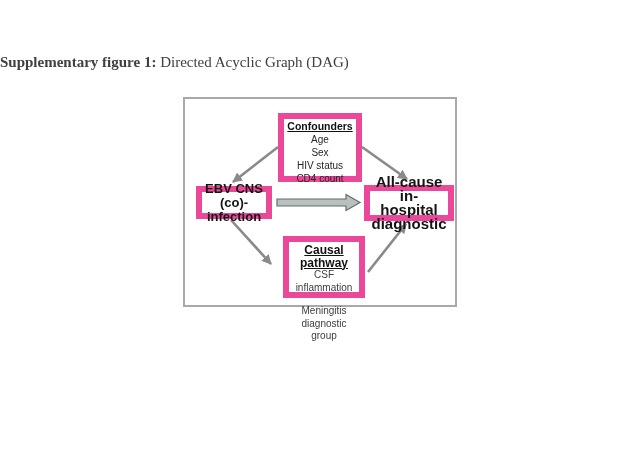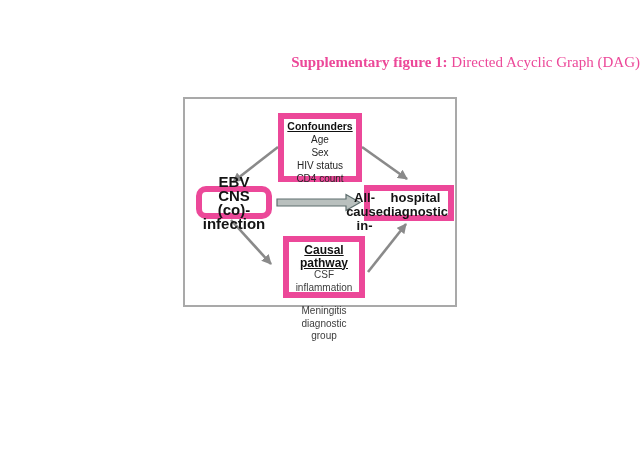--- a/index.html
+++ b/index.html
@@ -10,24 +10,24 @@
     height: 452px;
     background: #ffffff;
     overflow: hidden;
     font-family: "Liberation Sans", sans-serif;
   }
   .title {
     position: absolute;
     top: 54px;
     left: 0;
     width: 640px;
-    text-align: right;
+    text-align: left;
     font-family: "Liberation Serif", serif;
     font-size: 15px;
-    color: #ec4899;
+    color: #404040;
     white-space: nowrap;
   }
   .title-bold { font-weight: bold; }
   .frame {
     position: absolute;
     left: 183px;
     top: 97px;
     width: 274px;
     height: 210px;
     border: 2px solid #a9a9a9;
@@ -61,41 +61,40 @@
     font-size: 10px;
     line-height: 13px;
     padding-top: 1px;
   }
   .confounders .node-heading { font-size: 10.5px; }
   .exposure {
     left: 11px;
     top: 87px;
     width: 76px;
     height: 33px;
+    font-size: 13px;
+    font-weight: bold;
+    color: #141414;
+    line-height: 14px;
+    display: flex;
+    flex-direction: column;
+    justify-content: center;
+  }
+  .outcome {
+    left: 179px;
+    top: 86px;
+    width: 90px;
+    height: 36px;
     font-size: 15px;
     font-weight: bold;
     color: #141414;
     line-height: 14px;
     display: flex;
     flex-direction: column;
     justify-content: center;
-    border-radius: 10px;
-  }
-  .outcome {
-    left: 179px;
-    top: 86px;
-    width: 90px;
-    height: 36px;
-    font-size: 13px;
-    font-weight: bold;
-    color: #141414;
-    line-height: 14px;
-    display: flex;
-    flex-direction: row;
-    justify-content: flex-end;
   }
   .causal {
     left: 98px;
     top: 137px;
     width: 82px;
     height: 62px;
     font-size: 10px;
     line-height: 12.5px;
     padding-top: 2px;
     color: #3d3d3d;

